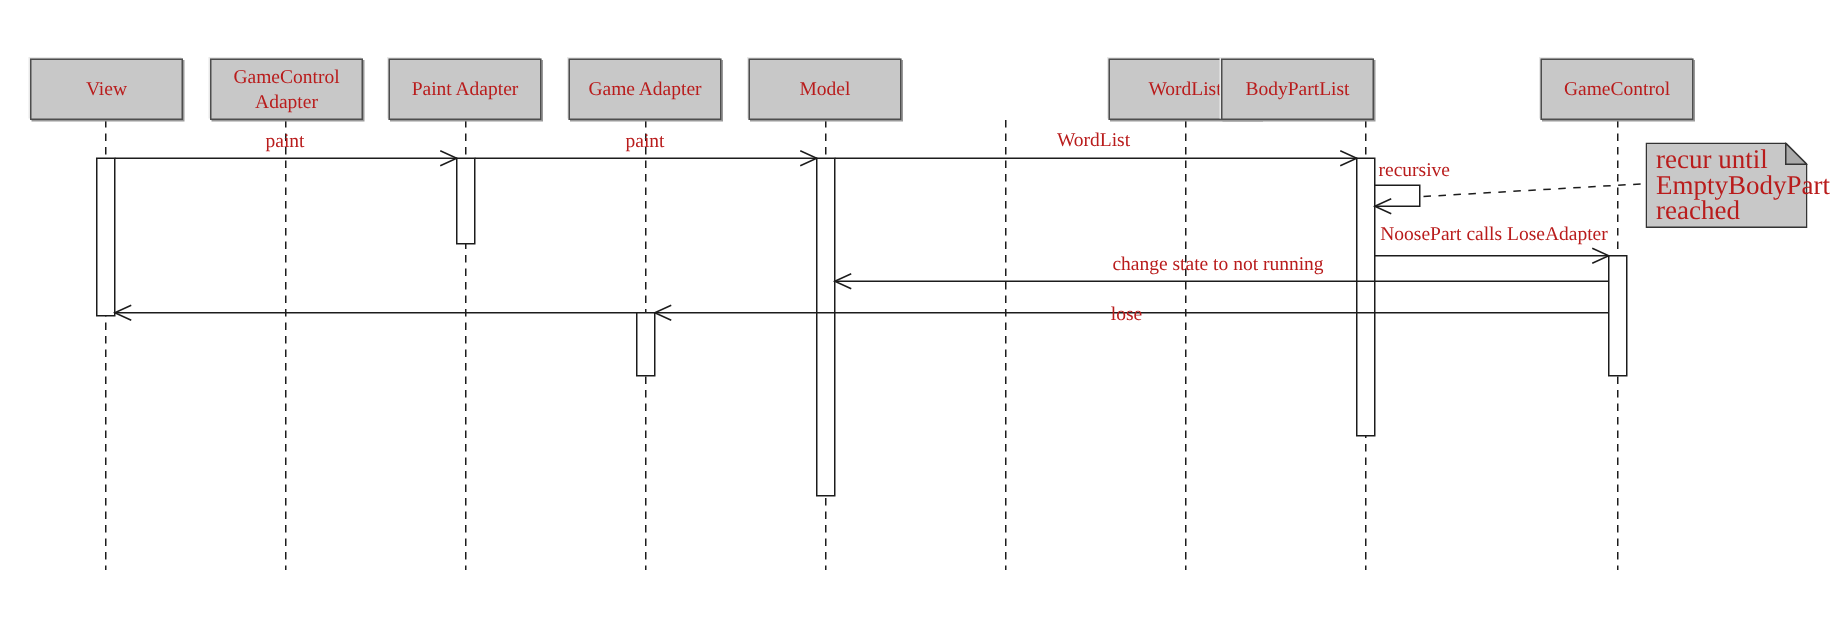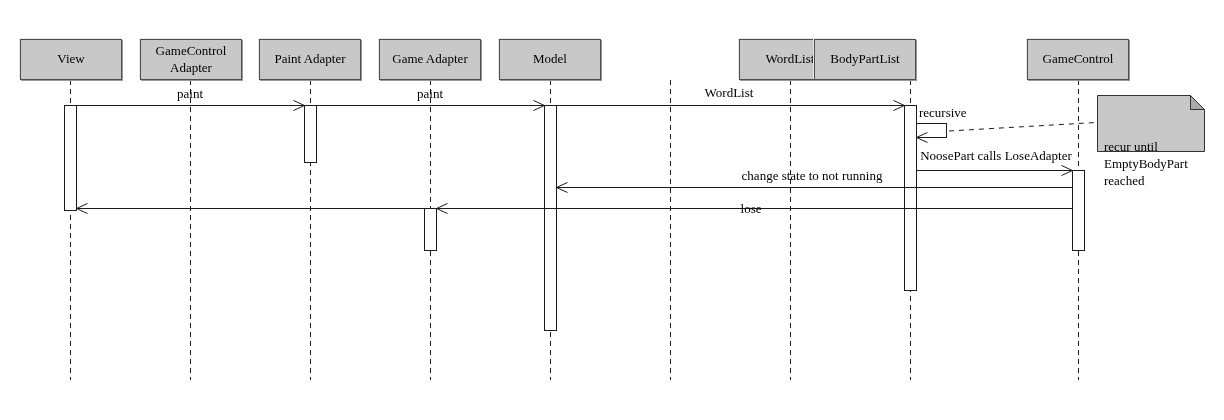--- a/index.html
+++ b/index.html
@@ -2,21 +2,21 @@
 <html><head>
 <meta charset="utf-8">
 <style>
   html, body { margin: 0; padding: 0; background: #ffffff; }
   .canvas {
     position: relative;
     width: 1224px;
     height: 420px;
     background: #ffffff;
     font-family: "Liberation Serif", "DejaVu Serif", serif;
-    color: #000000;
+    color: #b91c1c;
     overflow: hidden;
   }
   .overlay {
     position: absolute;
     left: 0; top: 0;
     width: 1224px; height: 420px;
   }
   .pbox {
     position: absolute;
     top: 39px;
@@ -46,24 +46,23 @@
     left: 1097px;
     top: 95px;
     width: 108px;
     height: 57px;
   }
   .note-bg { position: absolute; left: 0; top: 0; }
   .note-text {
     position: absolute;
     left: 7px;
     top: 3px;
-    font-size: 13px;
+    font-size: 18px;
     line-height: 17px;
     white-space: nowrap;
-    margin-top: 40px;
   }
 </style>
 </head>
 <body>
 
 <div class="canvas">
 
   <svg class="overlay" viewBox="0 0 1224 420">
     <g stroke="#1c1c1c" stroke-width="1" stroke-dasharray="5,4">
       <line x1="70.5" y1="80" x2="70.5" y2="380"></line>

